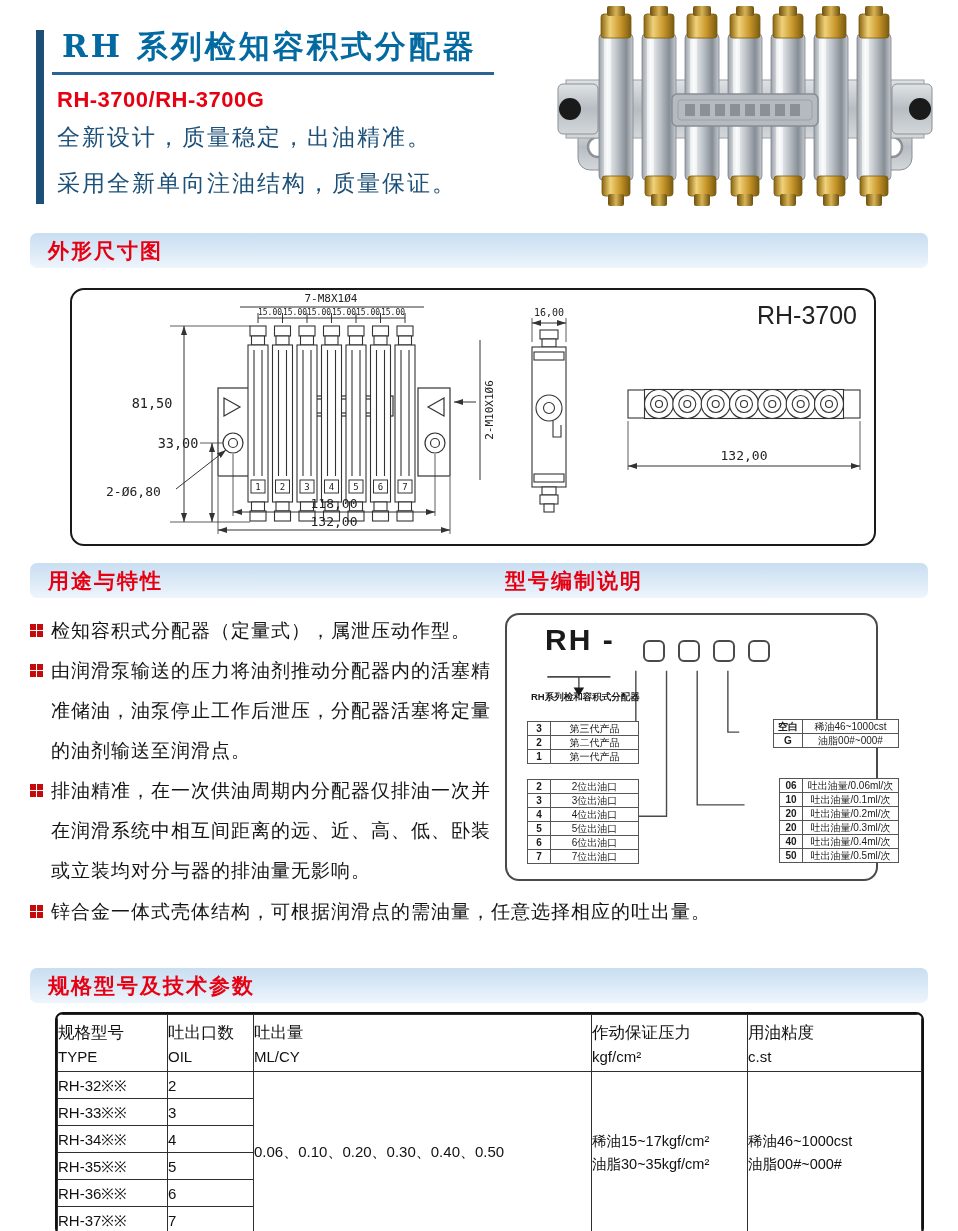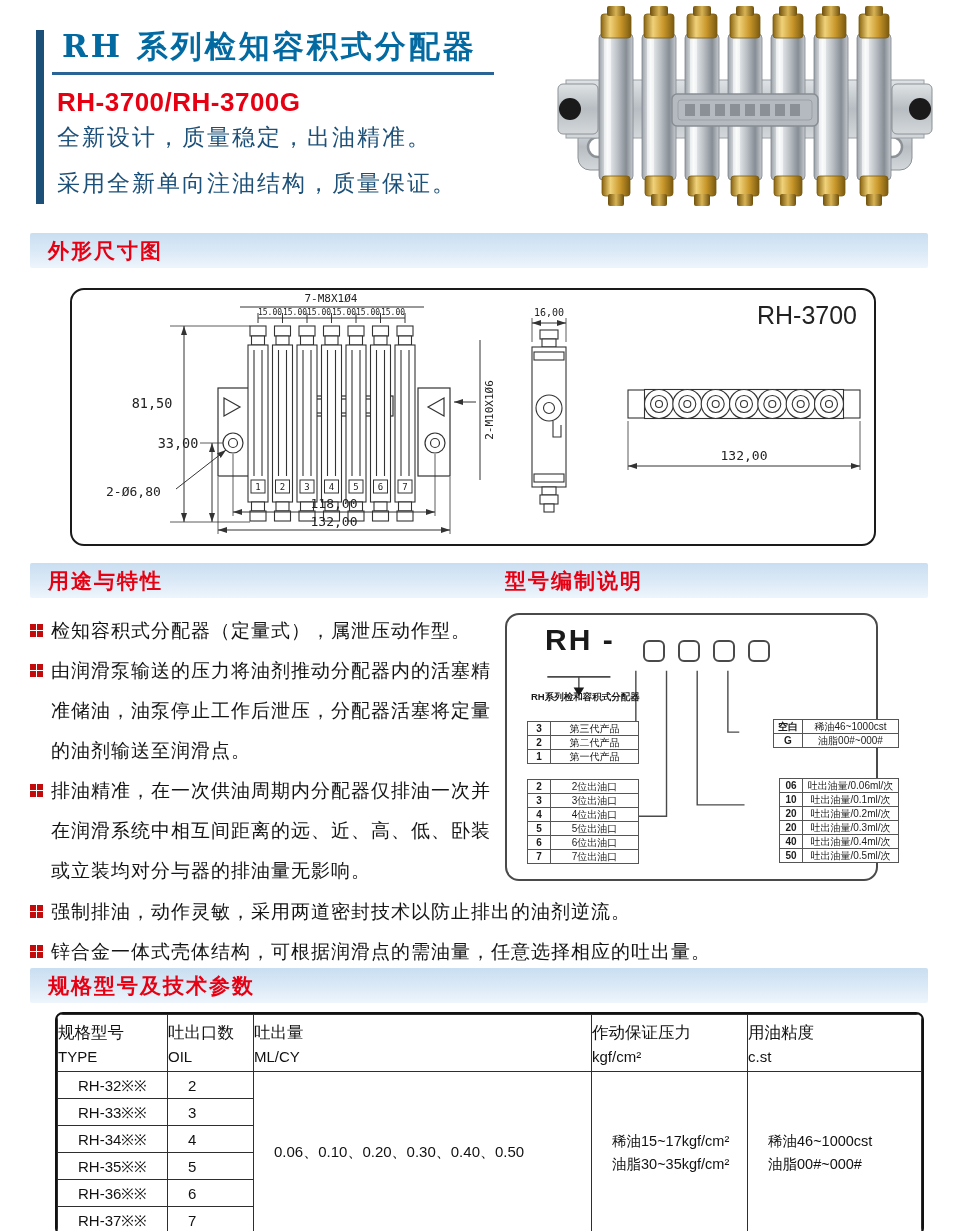--- a/index.html
+++ b/index.html
@@ -4,28 +4,28 @@
 <style>
   html,body{margin:0;padding:0;background:#fff;}
   .page{position:relative;width:958px;height:1231px;background:#fff;overflow:hidden;
         font-family:"Liberation Sans",sans-serif;color:#111;}
 
   
   .vbar{position:absolute;left:36px;top:30px;width:8px;height:174px;background:#1d5078;}
   .title{position:absolute;left:58px;top:24px;margin:4px;font-family:"DejaVu Serif",serif;
          font-weight:bold;font-size:31px;line-height:1.2;color:#0369a1;letter-spacing:3px;}
   .title-underline{position:absolute;left:52px;top:72px;width:442px;height:3px;background:#2a6496;}
-  .model{position:absolute;left:57px;top:87px;font-weight:bold;font-size:26px;color:#e60012;letter-spacing:.5px;}
+  .model{position:absolute;left:57px;top:87px;font-weight:bold;font-size:22px;color:#e60012;letter-spacing:.5px;}
   .tag{position:absolute;left:57px;font-family:"DejaVu Serif",serif;font-weight:normal;
        font-size:23px;color:#1d5078;letter-spacing:2px;}
   .tag1{top:122px}.tag2{top:168px}
   .photo{position:absolute;left:552px;top:4px;width:386px;height:210px;}
 
   
-  .banner{position:absolute;left:30px;width:898px;height:35px;border-radius:2px;
+  .banner{position:absolute;left:30px;width:898px;height:35px;border-radius:7px;
           background:linear-gradient(180deg,#c9def1 0%,#dceaf7 55%,#eef5fc 100%);}
   .banner .bh{position:absolute;left:18px;top:4px;font-family:"DejaVu Serif",serif;
               font-weight:bold;font-size:21px;color:#e60012;letter-spacing:2px;}
   .banner .bh2{left:475px;}
   .b1{top:233px}.b2{top:563px}.b3{top:968px}
 
   
   .drawbox{position:absolute;left:70px;top:288px;width:806px;height:258px;border:2px solid #1a1a1a;
            border-radius:14px;background:#fff;box-sizing:border-box;}
   .drawbox svg{display:block;width:100%;height:100%;}
@@ -60,21 +60,21 @@
   .t-dis{left:272px;top:163px;width:120px;}
 
   
   .spec-wrap{position:absolute;left:55px;top:1012px;width:865px;border:2.5px solid #111;
              border-radius:8px;overflow:hidden;background:#fff;}
   .spec{border-collapse:collapse;width:100%;table-layout:fixed;color:#111;}
   .spec th,.spec td{border:1.6px solid #2e2e2e;text-align:left;vertical-align:middle;padding:0;}
   .spec th{height:56px;font-weight:normal;}
   .spec .zh{font-size:16.5px;}
   .spec .en{font-size:15px;margin-top:4px;}
-  .spec td{height:26px;font-size:15px;padding-left:20px;}
+  .spec td{height:26px;font-size:15px;}
   .spec .two{font-size:14.5px;line-height:1.55;}
 </style>
 </head>
 <body>
 
 <div class="page">
 
   <div class="vbar"></div>
   <h1 class="title">RH 系列检知容积式分配器</h1>
   <div class="title-underline"></div>
@@ -476,24 +476,20 @@
             <td class="k">50</td>
             <td>吐出油量/0.5ml/次</td>
           </tr>
     </tbody>
       </table>
   </div>
 
   <ul class="features f-full">
     <li>
         <span class="bullet-icon"></span>
-        <span>强制排油，动作灵敏，采用两道密封技术以防止排出的油剂逆流。</span>
-      </li>
-    <li>
-        <span class="bullet-icon"></span>
         <span>锌合金一体式壳体结构，可根据润滑点的需油量，任意选择相应的吐出量。</span>
       </li>
   </ul>
 
   <div class="banner b3">
     <span class="bh">规格型号及技术参数</span>
   </div>
 
   <div class="spec-wrap">
     <table class="spec">

